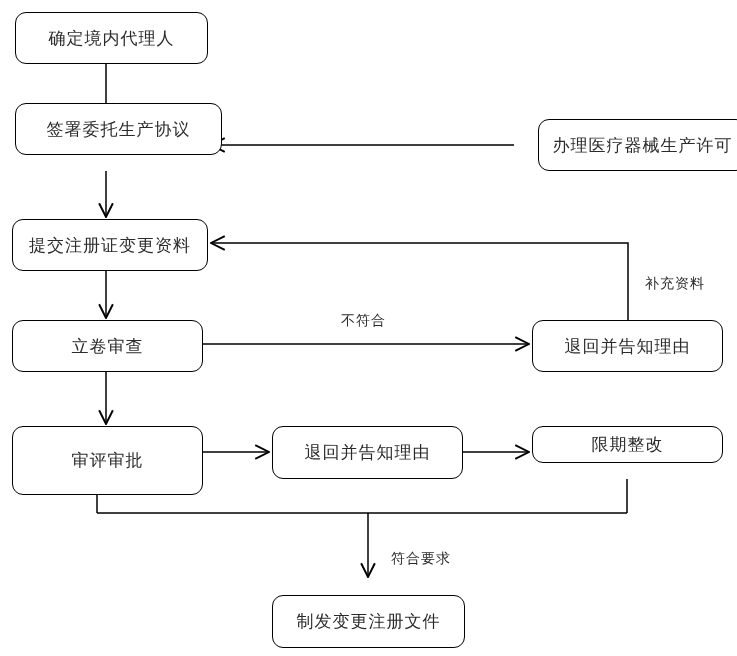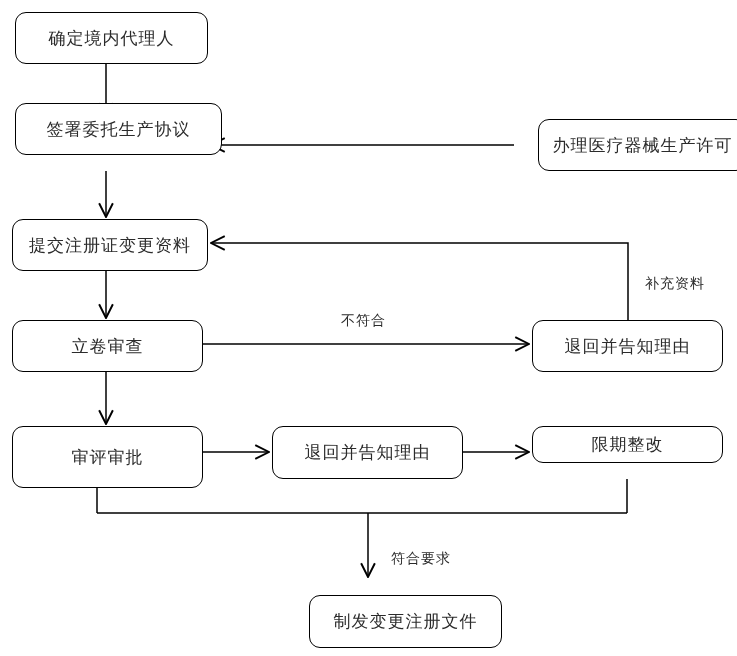--- a/index.html
+++ b/index.html
@@ -110,33 +110,33 @@
   </div>
 
   <div class="node" style="left:12px; top:320px; width:191px; height:52px;text-align:right;">
     <span class="node-label">立卷审查</span>
   </div>
 
   <div class="node" style="left:532px; top:320px; width:191px; height:52px;">
     <span class="node-label">退回并告知理由</span>
   </div>
 
-  <div class="node" style="left:12px; top:426px; width:191px; height:62px;">
+  <div class="node" style="left:12px; top:426px; width:191px; height:69px;">
     <span class="node-label">审评审批</span>
   </div>
 
   <div class="node" style="left:272px; top:426px; width:191px; height:53px;">
     <span class="node-label">退回并告知理由</span>
   </div>
 
   <div class="node" style="left:532px; top:426px; width:191px; height:37px;">
     <span class="node-label">限期整改</span>
   </div>
 
-  <div class="node" style="left:272px; top:595px; width:193px; height:53px;margin-left:37px;">
+  <div class="node" style="left:272px; top:595px; width:193px; height:53px;">
     <span class="node-label">制发变更注册文件</span>
   </div>
 
   <div class="edge-label" style="left:645px; top:276px;">补充资料</div>
 
   <div class="edge-label" style="left:341px; top:313px;text-align:center;">不符合</div>
 
   <div class="edge-label" style="left:391px; top:551px;">符合要求</div>
 
 </div>

